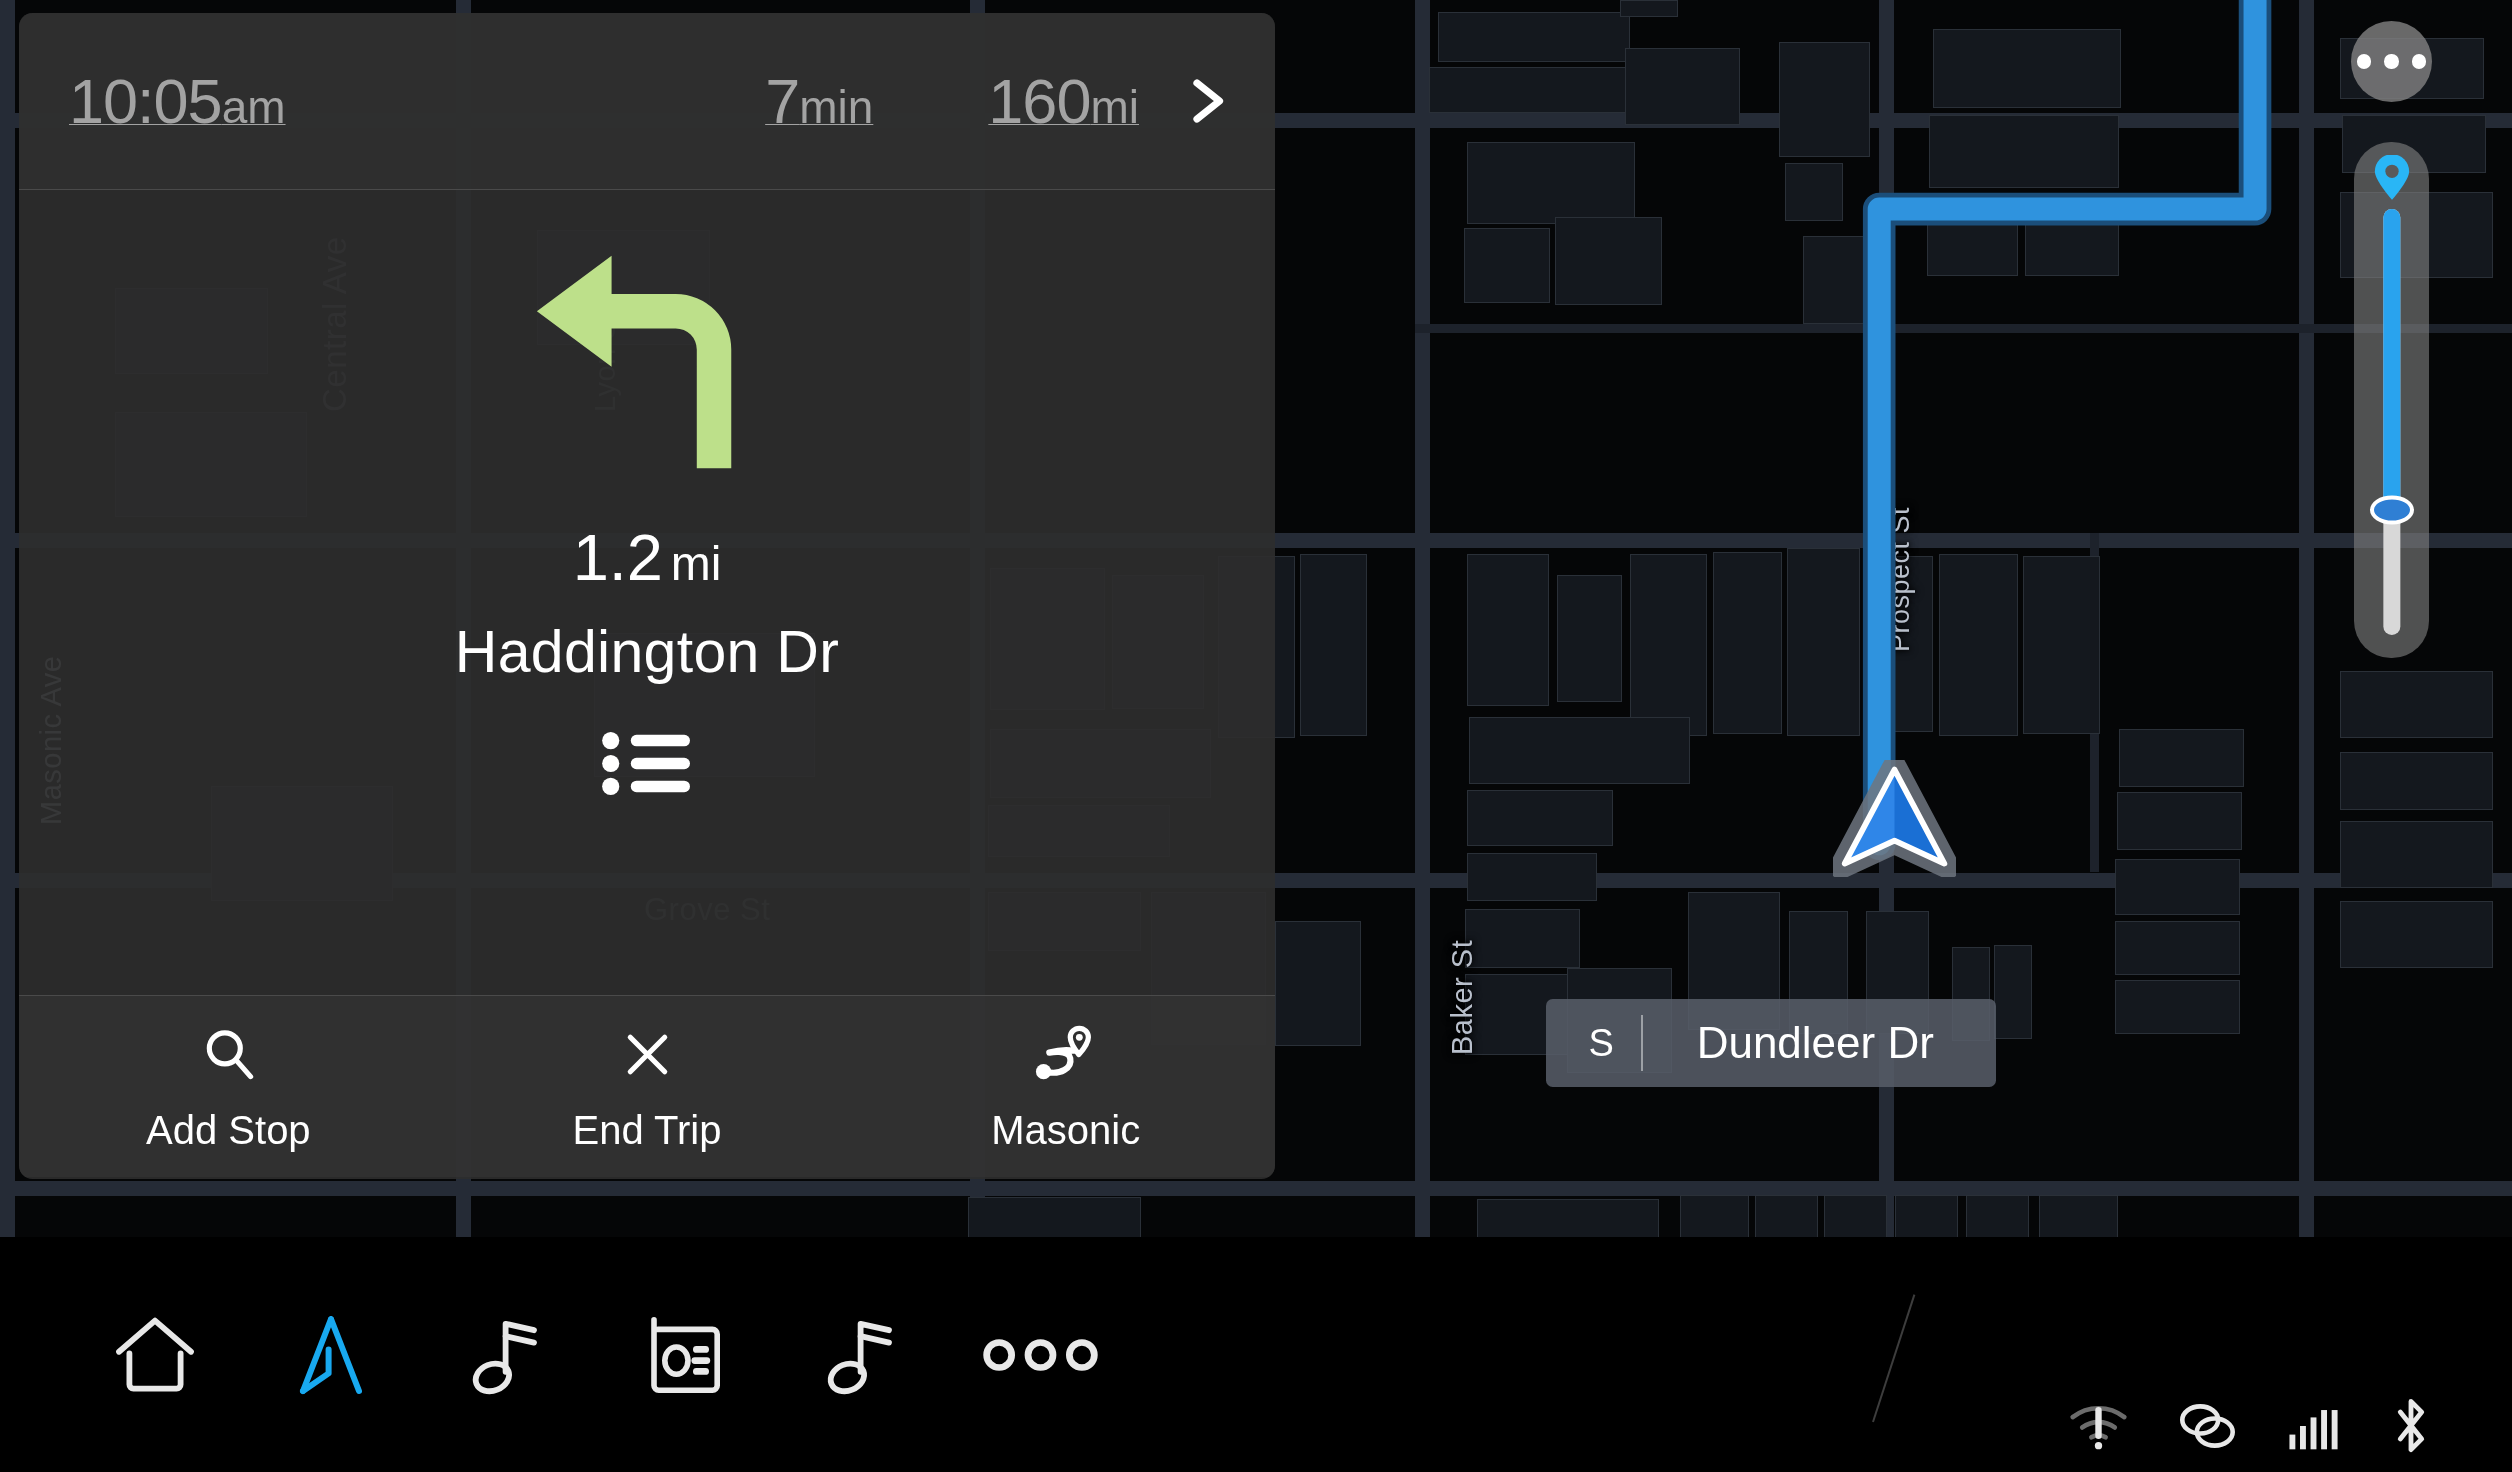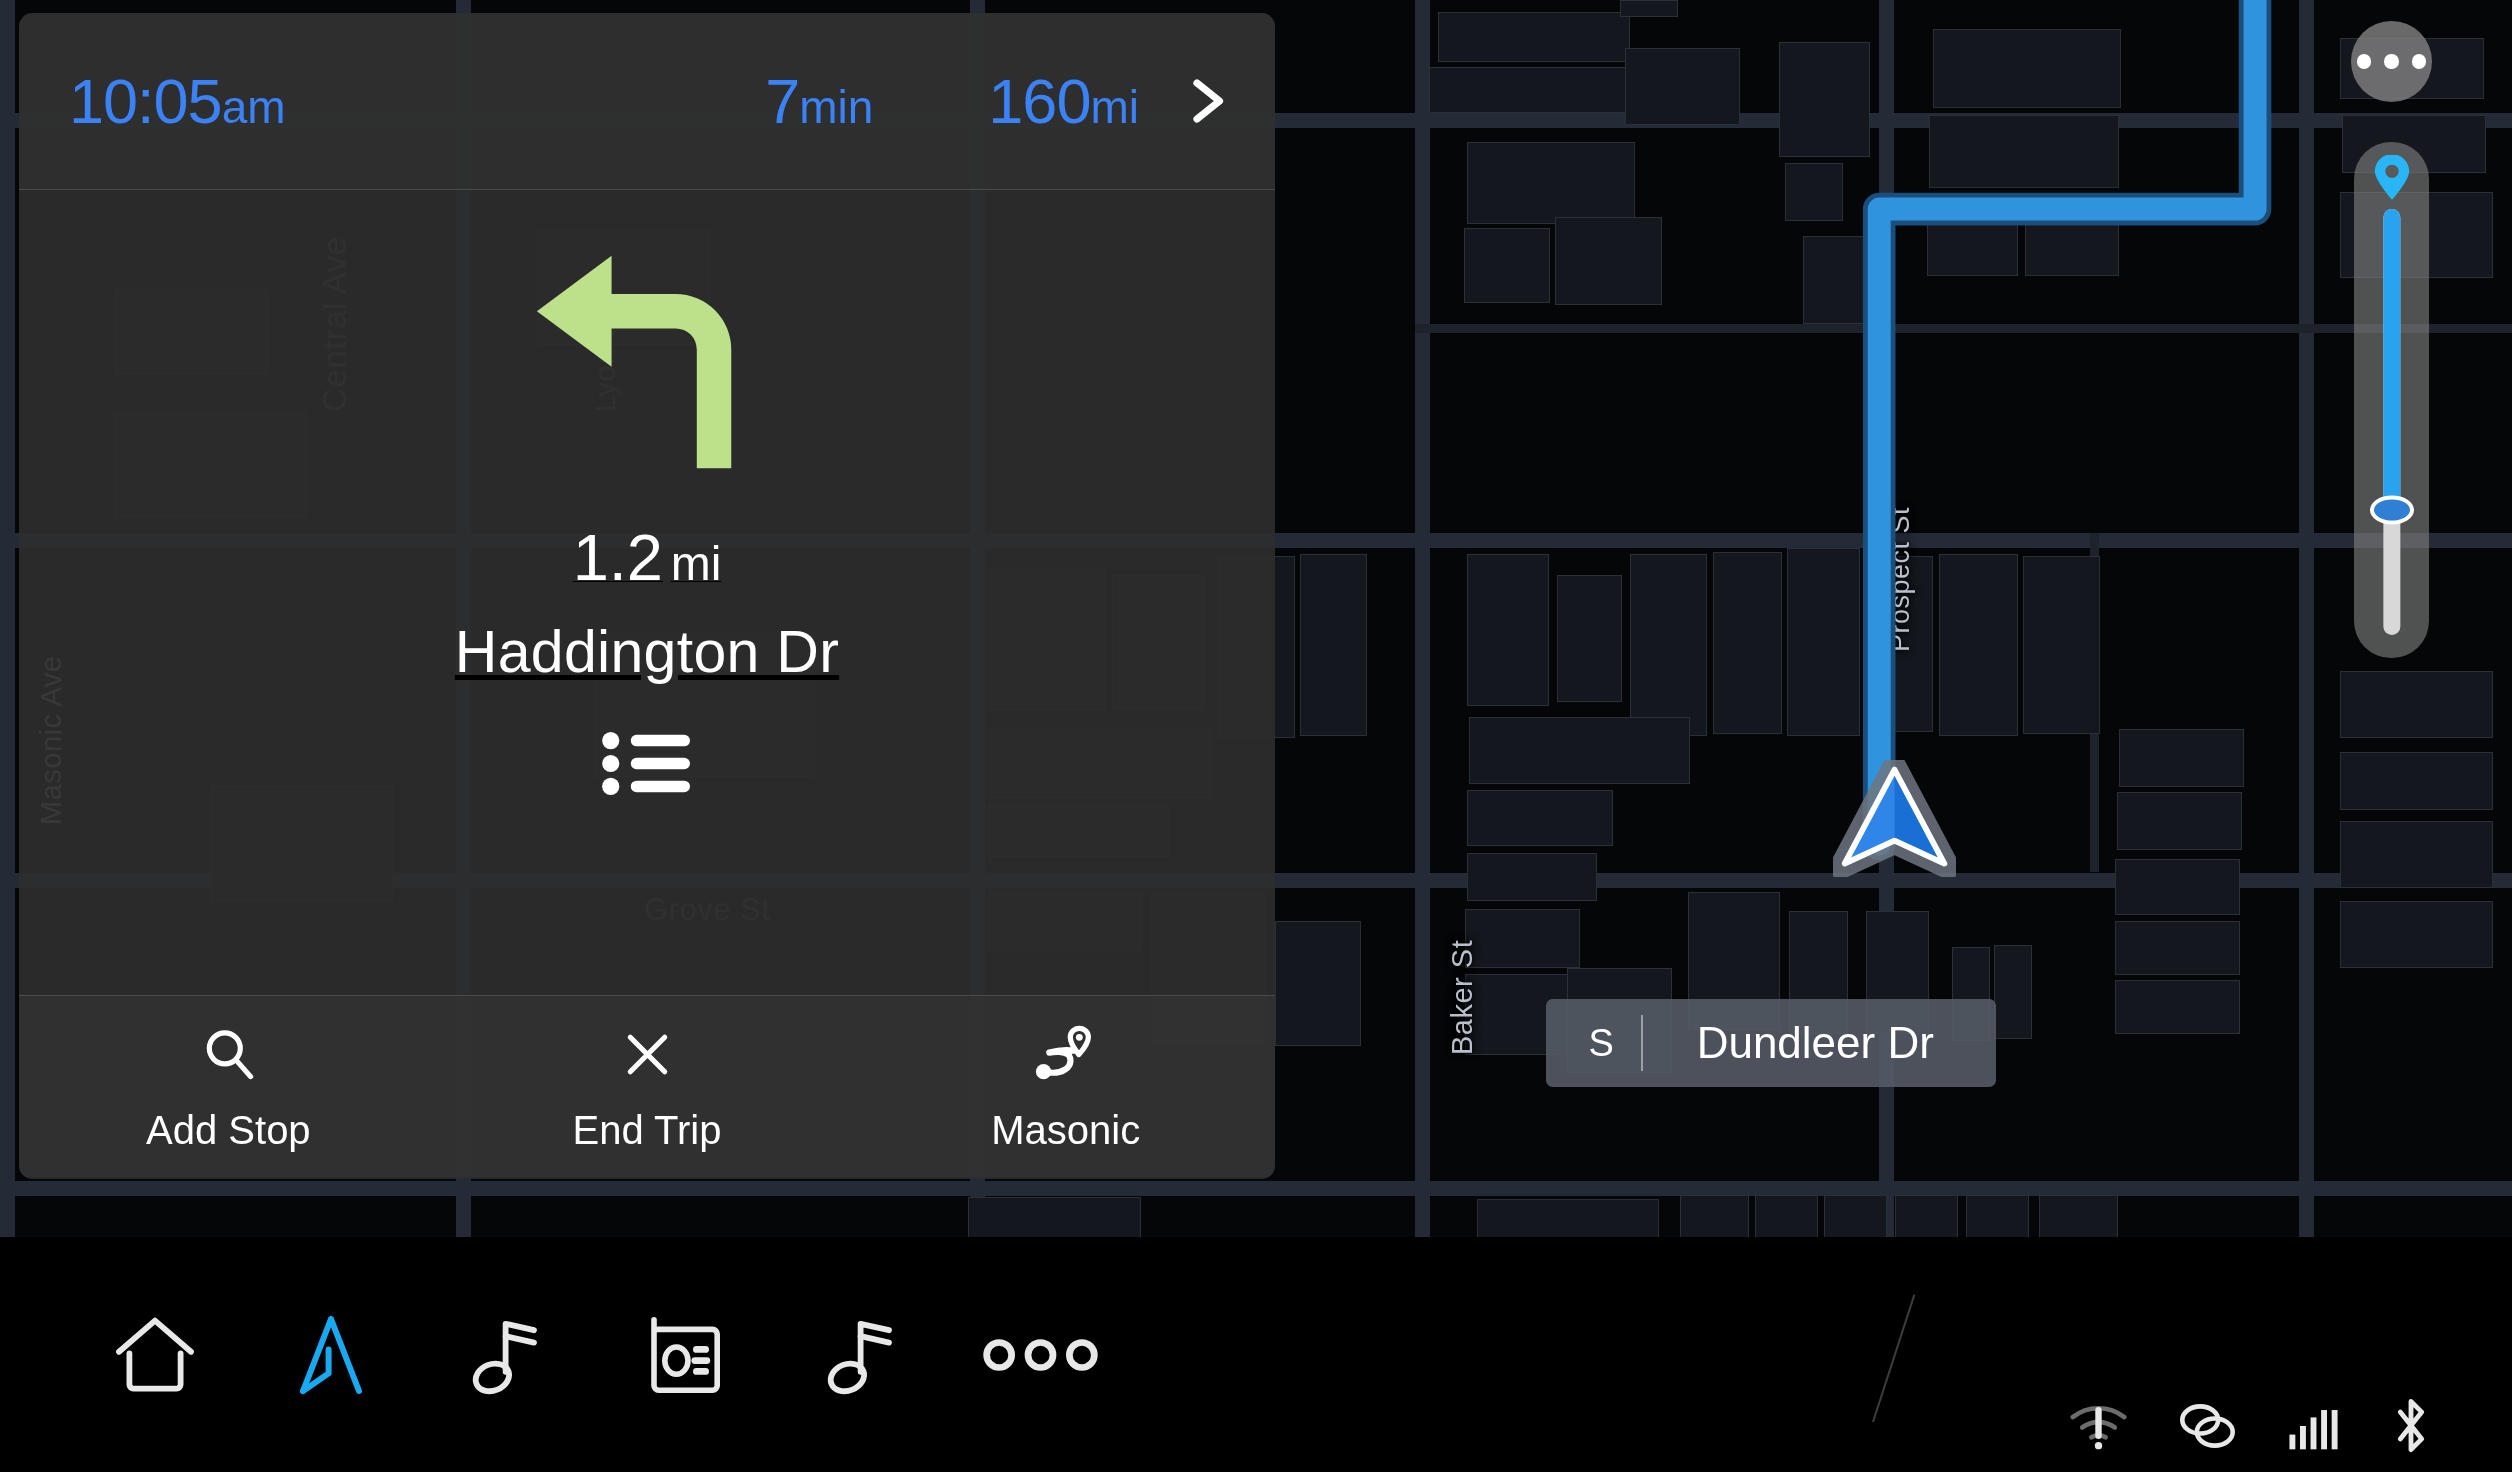--- a/index.html
+++ b/index.html
@@ -57,30 +57,30 @@
                width:44px; height:29px; border-radius:50%;
                background:#2f7fd4; border:4.8px solid #fff; box-sizing:border-box; }
 
   
   #nav-panel { position:absolute; left:19px; top:13.4px; width:1256px; height:1166px;
                border-radius:13.4px; overflow:hidden;
                background:rgba(45,45,45,0.93); }
   #nav-header { height:177px; display:flex; align-items:center;
                 padding:0 42px 0 50px; border-bottom:1px solid #4a4a4a;
                 background:rgba(50,50,50,0.55); }
-  .hdr-item { color:#3b82f6; white-space:nowrap; line-height:1; }
+  .hdr-item { color:#a3a3a3; white-space:nowrap; line-height:1;text-decoration:underline; }
   .hdr-big { font-size:63px; font-weight:400; letter-spacing:-1px; }
   .hdr-small { font-size:46px; font-weight:300; }
   #hdr-eta { margin-right:auto; }
   #hdr-time { margin-right:115px; }
   #hdr-dist { margin-right:40px; }
   #hdr-chevron { width:54px; height:54px; }
 
   #nav-body { height:805px; display:flex; flex-direction:column;
-              align-items:center; padding-top:58px;text-decoration:underline; }
+              align-items:center; padding-top:58px; }
   #turn-arrow { width:240px; height:225px; }
   #turn-dist { margin-top:52px; color:#fff; line-height:1; white-space:nowrap; }
   #turn-dist .num { font-size:65px; font-weight:400; }
   #turn-dist .unit { font-size:48px; font-weight:300; margin-left:7.7px; }
   #turn-street { margin-top:33px; color:#fff; font-size:59px; font-weight:300;
                  letter-spacing:0.3px; line-height:1; }
   #steps-btn { margin-top:50px; width:90px; height:63px; }
 
   #nav-actions { height:182px; border-top:1px solid #4a4a4a;
                  background:rgba(52,52,52,0.65);

